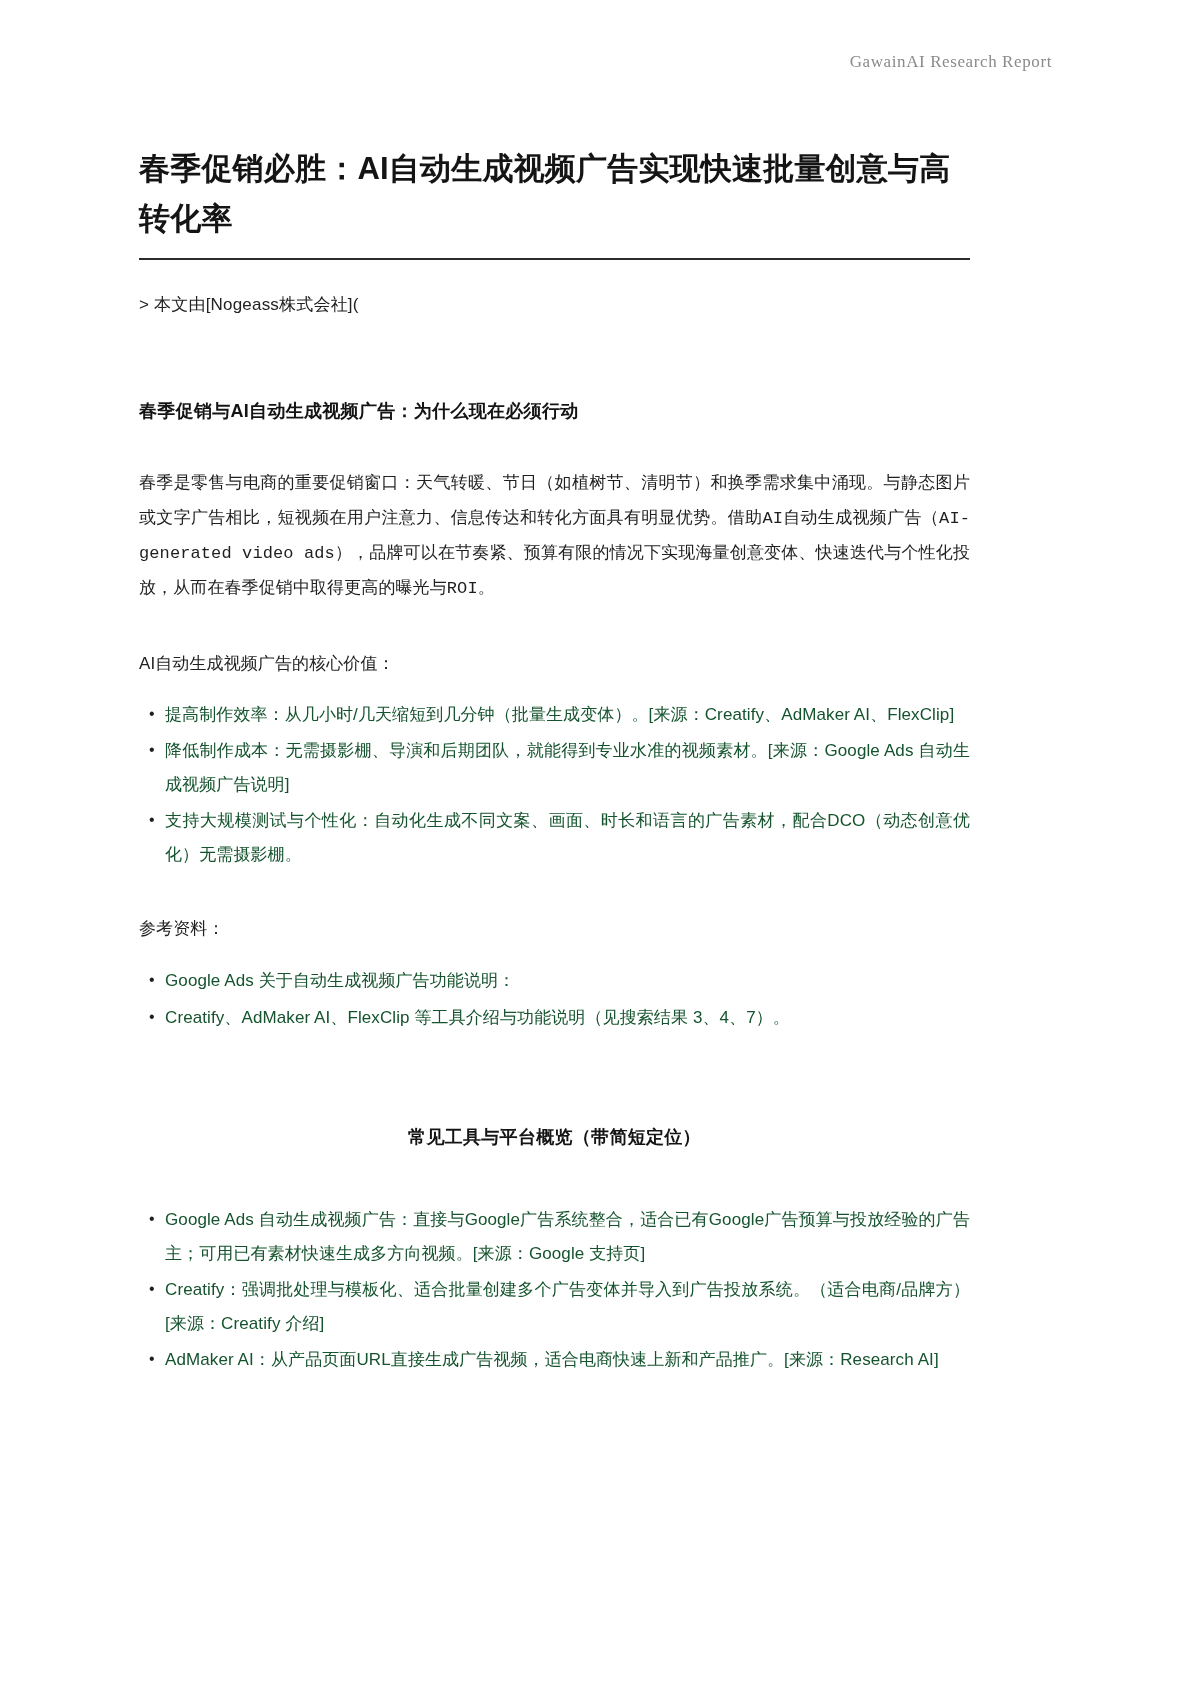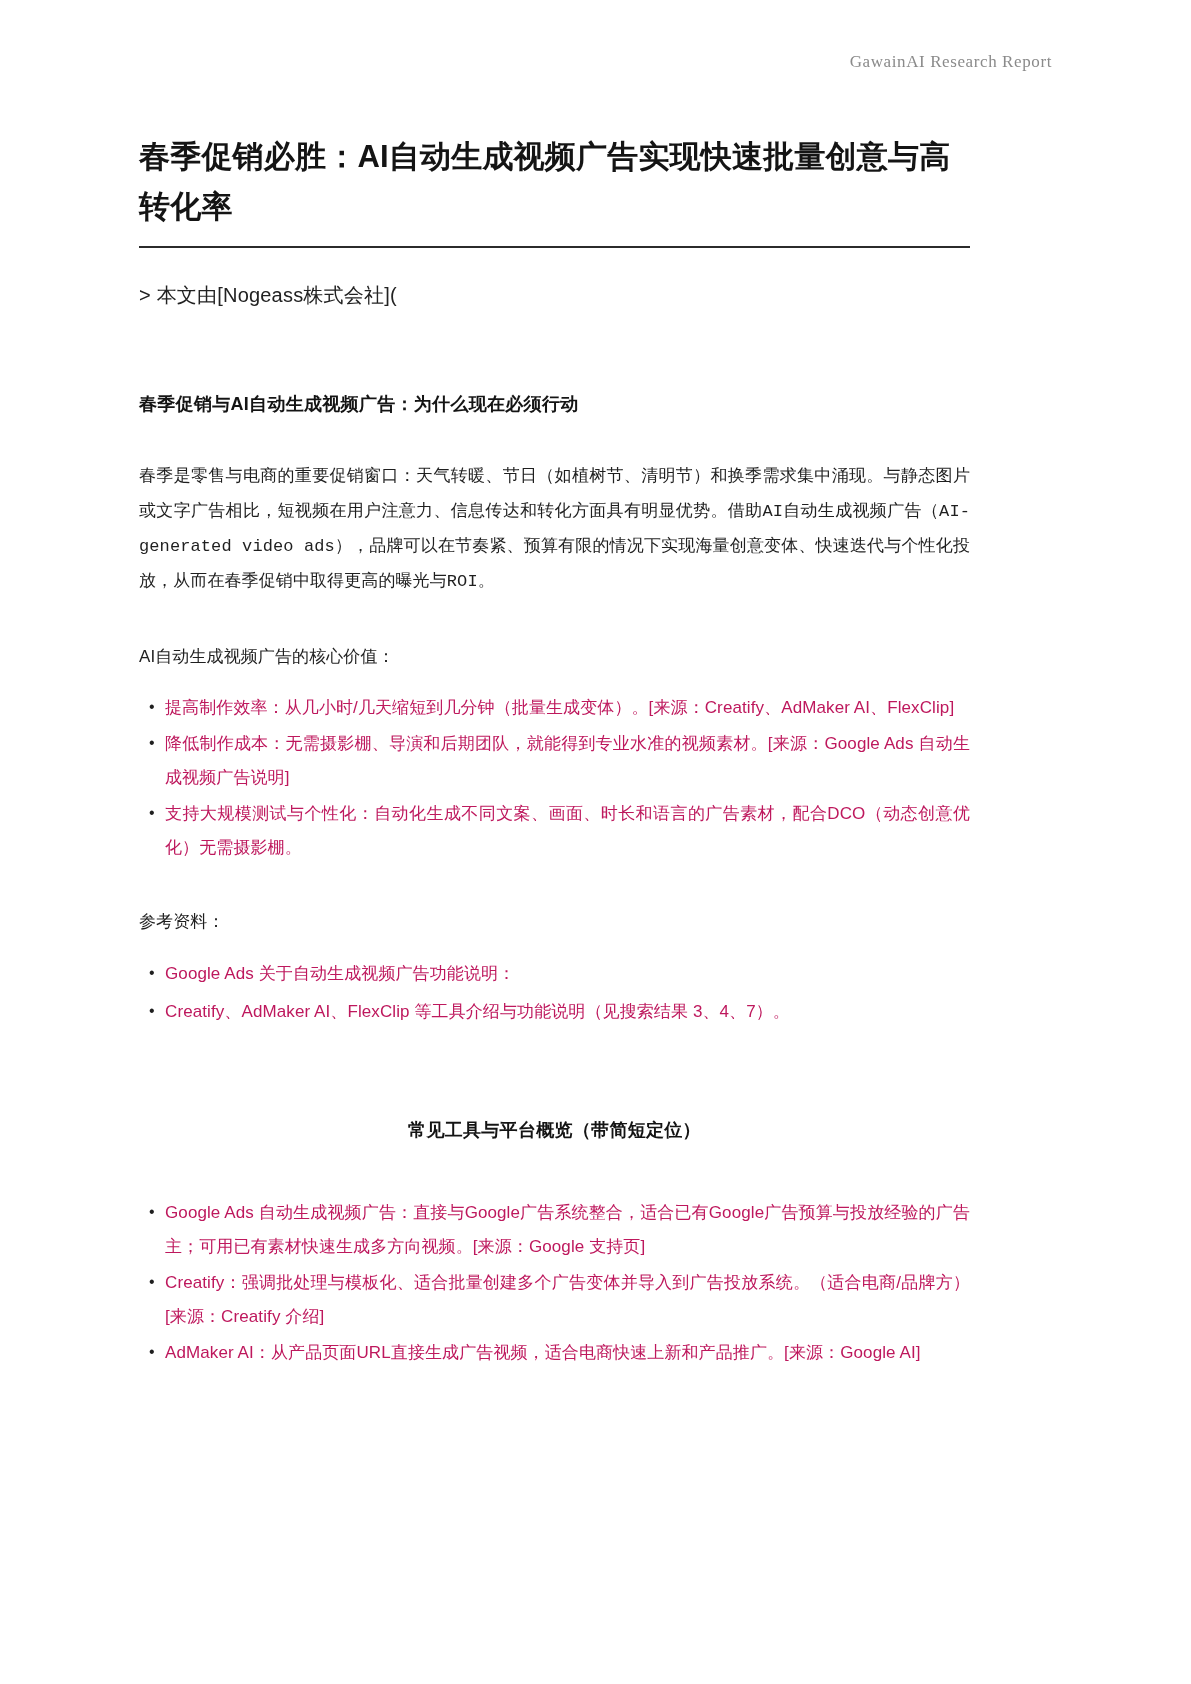--- a/index.html
+++ b/index.html
@@ -30,21 +30,21 @@
     right: 139px;
     font-family: "Liberation Serif", "DejaVu Serif", serif;
     font-size: 17px;
     letter-spacing: 0.6px;
     color: #8a8a8a;
     white-space: nowrap;
   }
   
   .content {
     position: absolute;
-    top: 132px;
+    top: 144px;
     left: 139px;
     width: 831px;
   }
   
   .doc-title {
     font-size: 31px;
     font-weight: bold;
     line-height: 1.62;
     letter-spacing: 0.2px;
     color: #141414;
@@ -52,21 +52,21 @@
     padding: 0;
   }
   .title-rule {
     border: none;
     border-top: 2.4px solid #2b2b2b;
     margin: 14px 0 0 0;
     width: 100%;
   }
   
   .quote-line {
-    font-size: 20px;
+    font-size: 17px;
     line-height: 1.75;
     color: #222;
     margin-top: 30px;
     letter-spacing: 0.2px;
   }
   
   .section-heading {
     font-size: 18px;
     font-weight: bold;
     color: #141414;
@@ -98,21 +98,21 @@
     list-style: none;
     margin: 12px 0 0 0;
     padding: 0;
   }
   ul.bullets.tight { margin-top: 8px; }
   ul.bullets li {
     position: relative;
     padding-left: 26px;
     font-size: 17px;
     line-height: 2.0;
-    color: #be185d;
+    color: #14532d;
     margin-bottom: 2px;
     letter-spacing: 0.1px;
     text-align: justify;
   }
   ul.bullets li::before {
     content: "•";
     position: absolute;
     left: 10px;
     top: 0;
     color: #1f1f1f;
@@ -165,19 +165,19 @@
     <ul class="bullets refs tight">
       <li>Google Ads 关于自动生成视频广告功能说明：</li>
       <li>Creatify、AdMaker AI、FlexClip 等工具介绍与功能说明（见搜索结果 3、4、7）。</li>
     </ul>
 
     <h2 class="section-heading h2-gap-top-2">常见工具与平台概览（带简短定位）</h2>
 
     <ul class="bullets" style="margin-top:52px;">
       <li>Google Ads 自动生成视频广告：直接与Google广告系统整合，适合已有Google广告预算与投放经验的广告主；可用已有素材快速生成多方向视频。[来源：Google 支持页]</li>
       <li>Creatify：强调批处理与模板化、适合批量创建多个广告变体并导入到广告投放系统。（适合电商/品牌方）[来源：Creatify 介绍]</li>
-      <li>AdMaker AI：从产品页面URL直接生成广告视频，适合电商快速上新和产品推广。[来源：Google AI]</li>
+      <li>AdMaker AI：从产品页面URL直接生成广告视频，适合电商快速上新和产品推广。[来源：Research AI]</li>
     </ul>
 
   </div>
 
 
 </div>
 
 </body></html>

